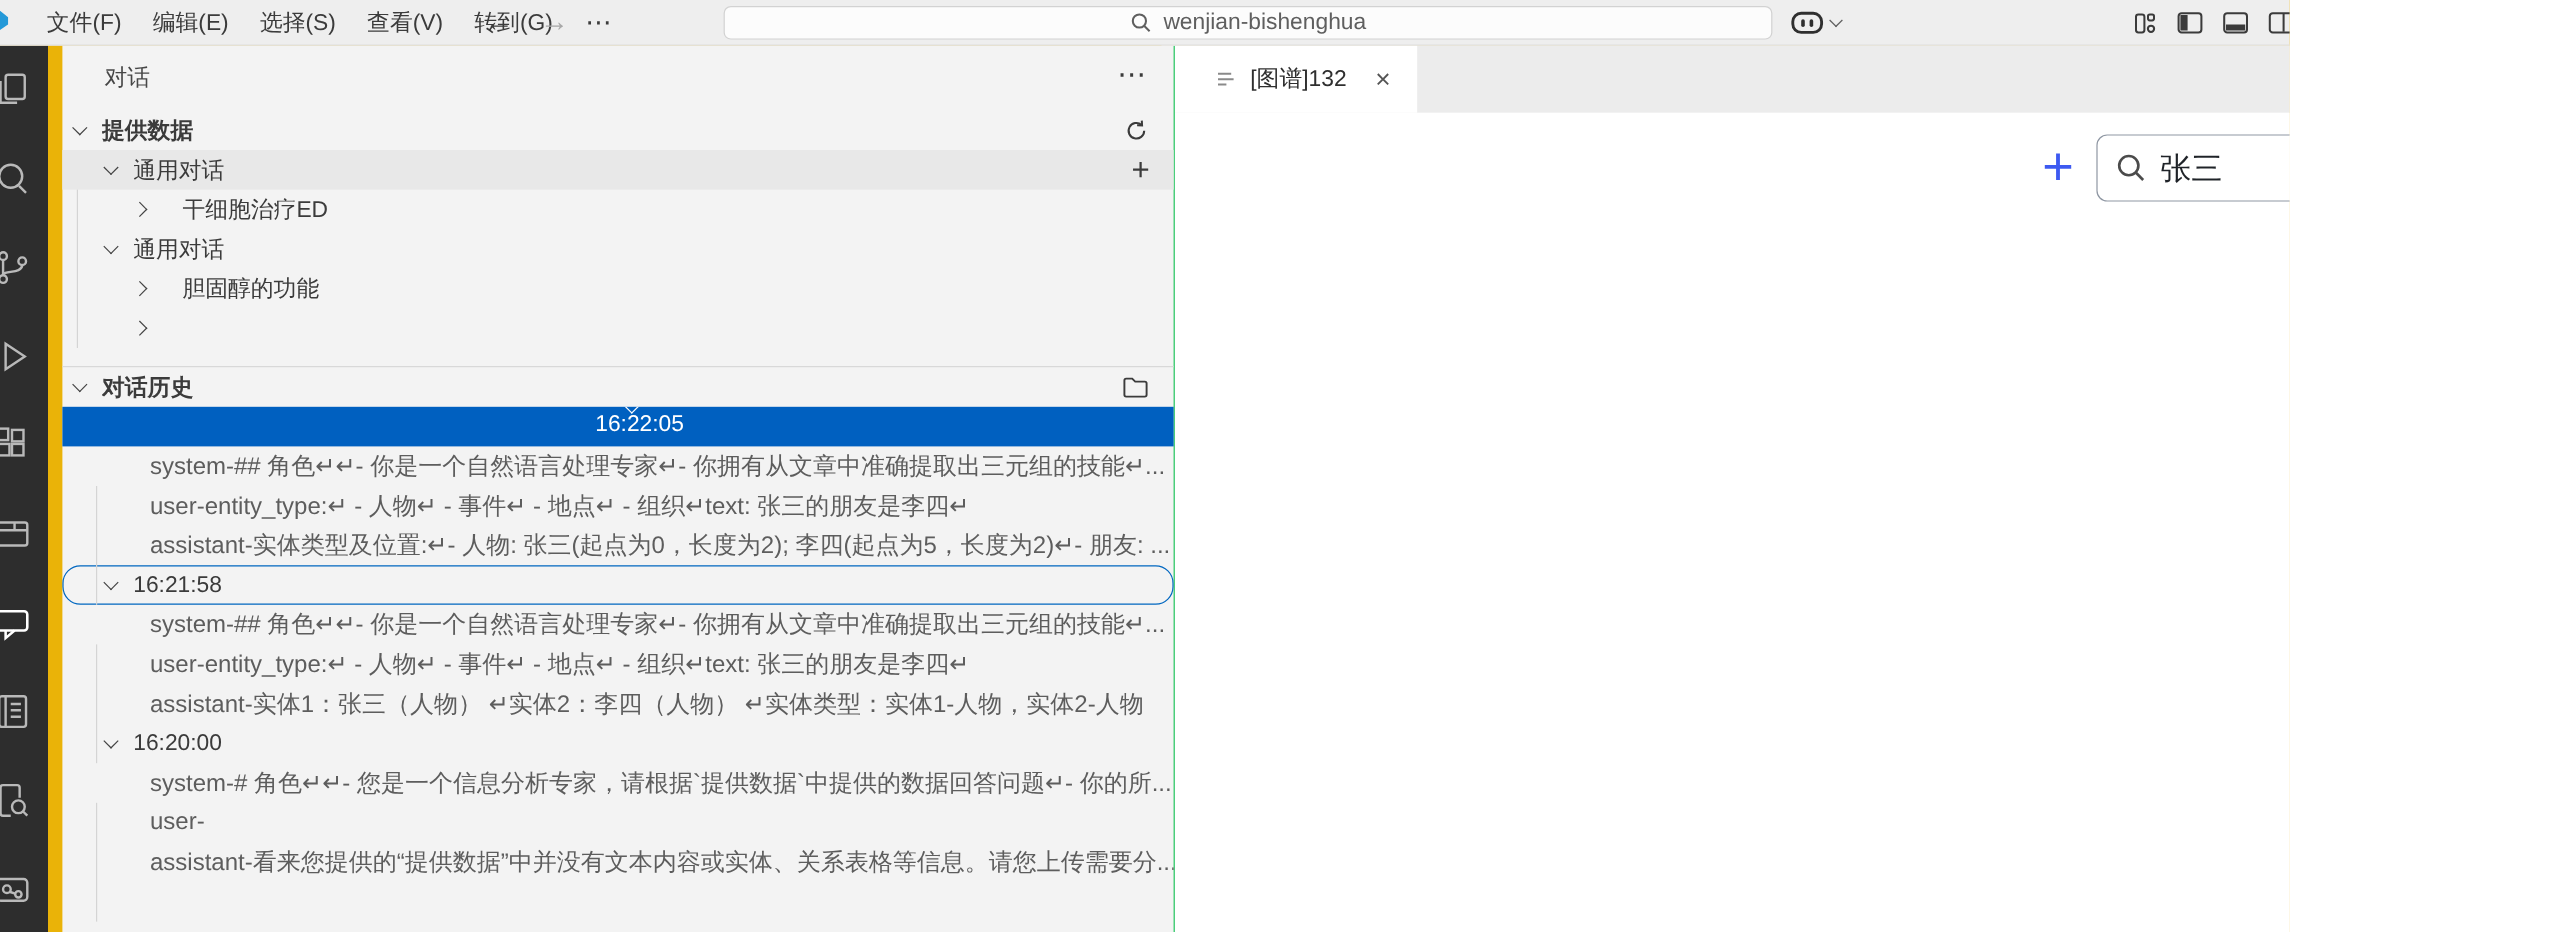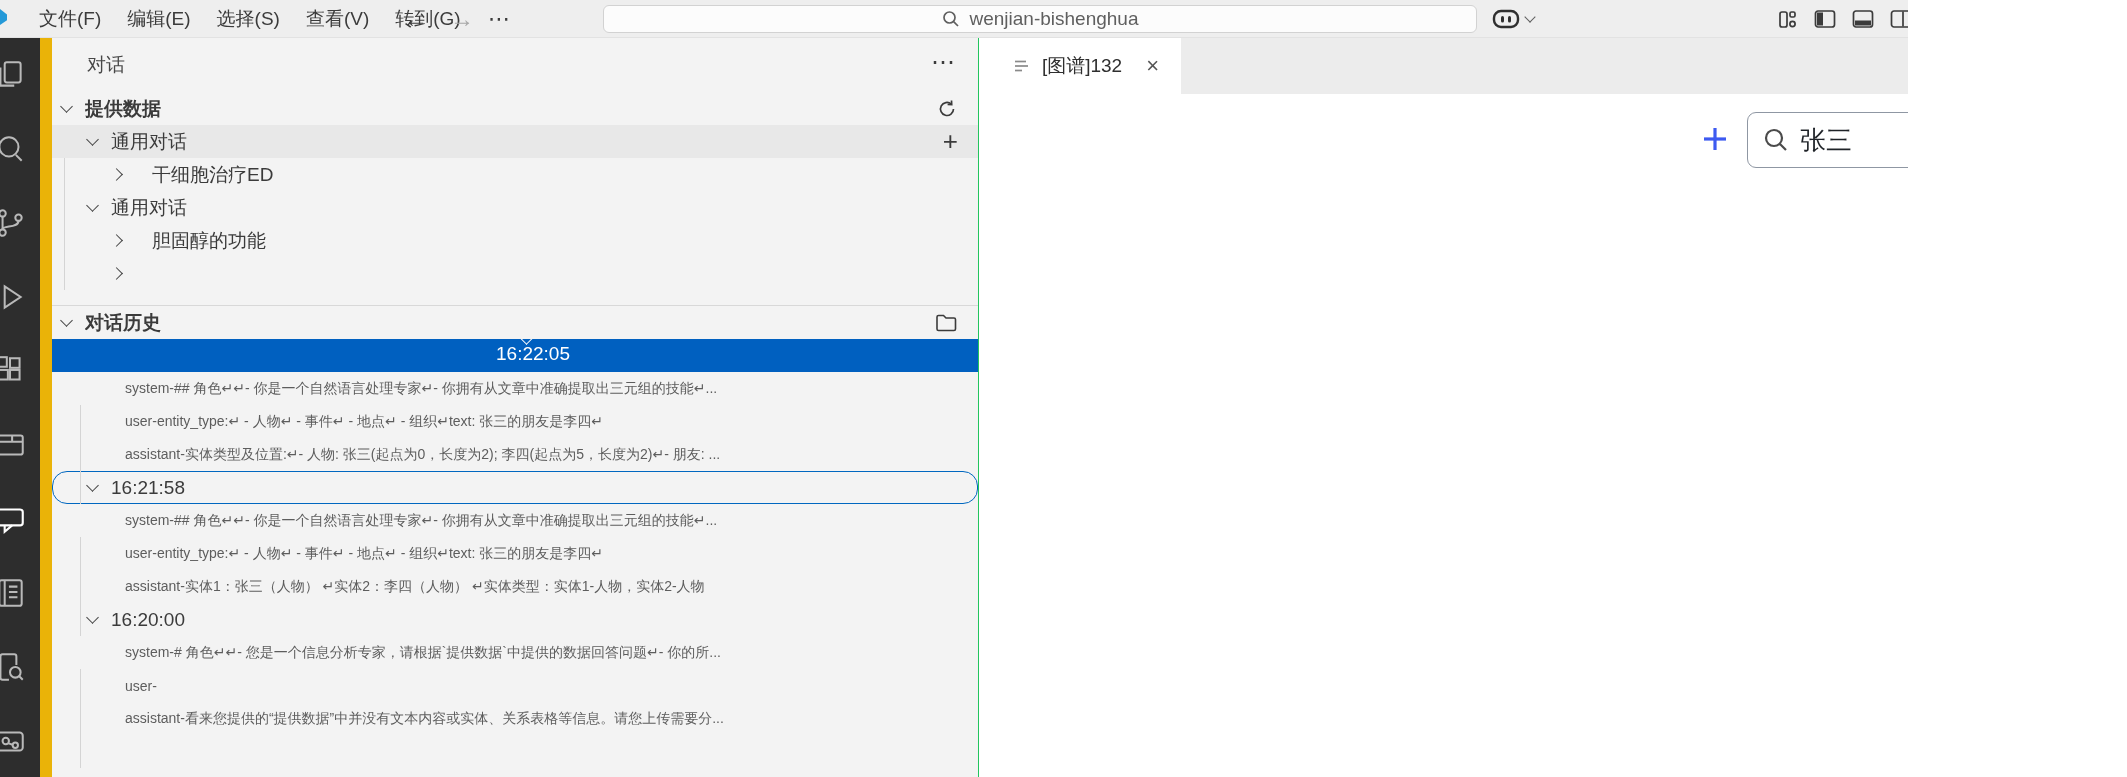--- a/index.html
+++ b/index.html
@@ -40,21 +40,21 @@
   .row .lbl { overflow:hidden; text-overflow:clip; white-space:nowrap; }
   .row.bold .lbl { font-weight:bold; }
   .chev { flex:0 0 auto; width:9px; height:9px; border-right:1.7px solid #424242; border-bottom:1.7px solid #424242; margin-right:14px; }
   .chev.down { transform:rotate(45deg); margin-top:-5px; }
   .chev.right { transform:rotate(-45deg); }
   .p-header { padding-left:10px; }
   .p-l1t { padding-left:36px; }
   .p-l2t { padding-left:60px;gap:17px; }
   .p-date { padding-left:16px; }
   .p-time { padding-left:36px; }
-  .p-msg { padding-left:73px; font-size:14px; color:#5d5d5d; }
+  .p-msg { padding-left:73px; font-size:20px; color:#5d5d5d; }
   .row.hovered { background:#e8e8e8; }
   .row.selected { background:#0060c0; color:#ffffff;flex-direction:column; }
   .row.selected .chev { border-color:#ffffff; }
   .row.focused { outline:1px solid #0067c0; outline-offset:-1px;border-radius:15px; }
   .sec-sep { height:16px; border-bottom:1px solid #d8d8d8; }
   .row-action { position:absolute; right:20px; top:0; height:33px; display:flex; align-items:center; cursor:pointer; }
   .plus-action { font-size:26px; font-weight:300; color:#3b3b3b; }
   .guide { position:absolute; width:1px; background:#d4d4d4; z-index:1; }
   .g-template { left:12px; top:120px; height:132px; }
   .g-msg0 { left:28px; top:367px; height:99px; }

